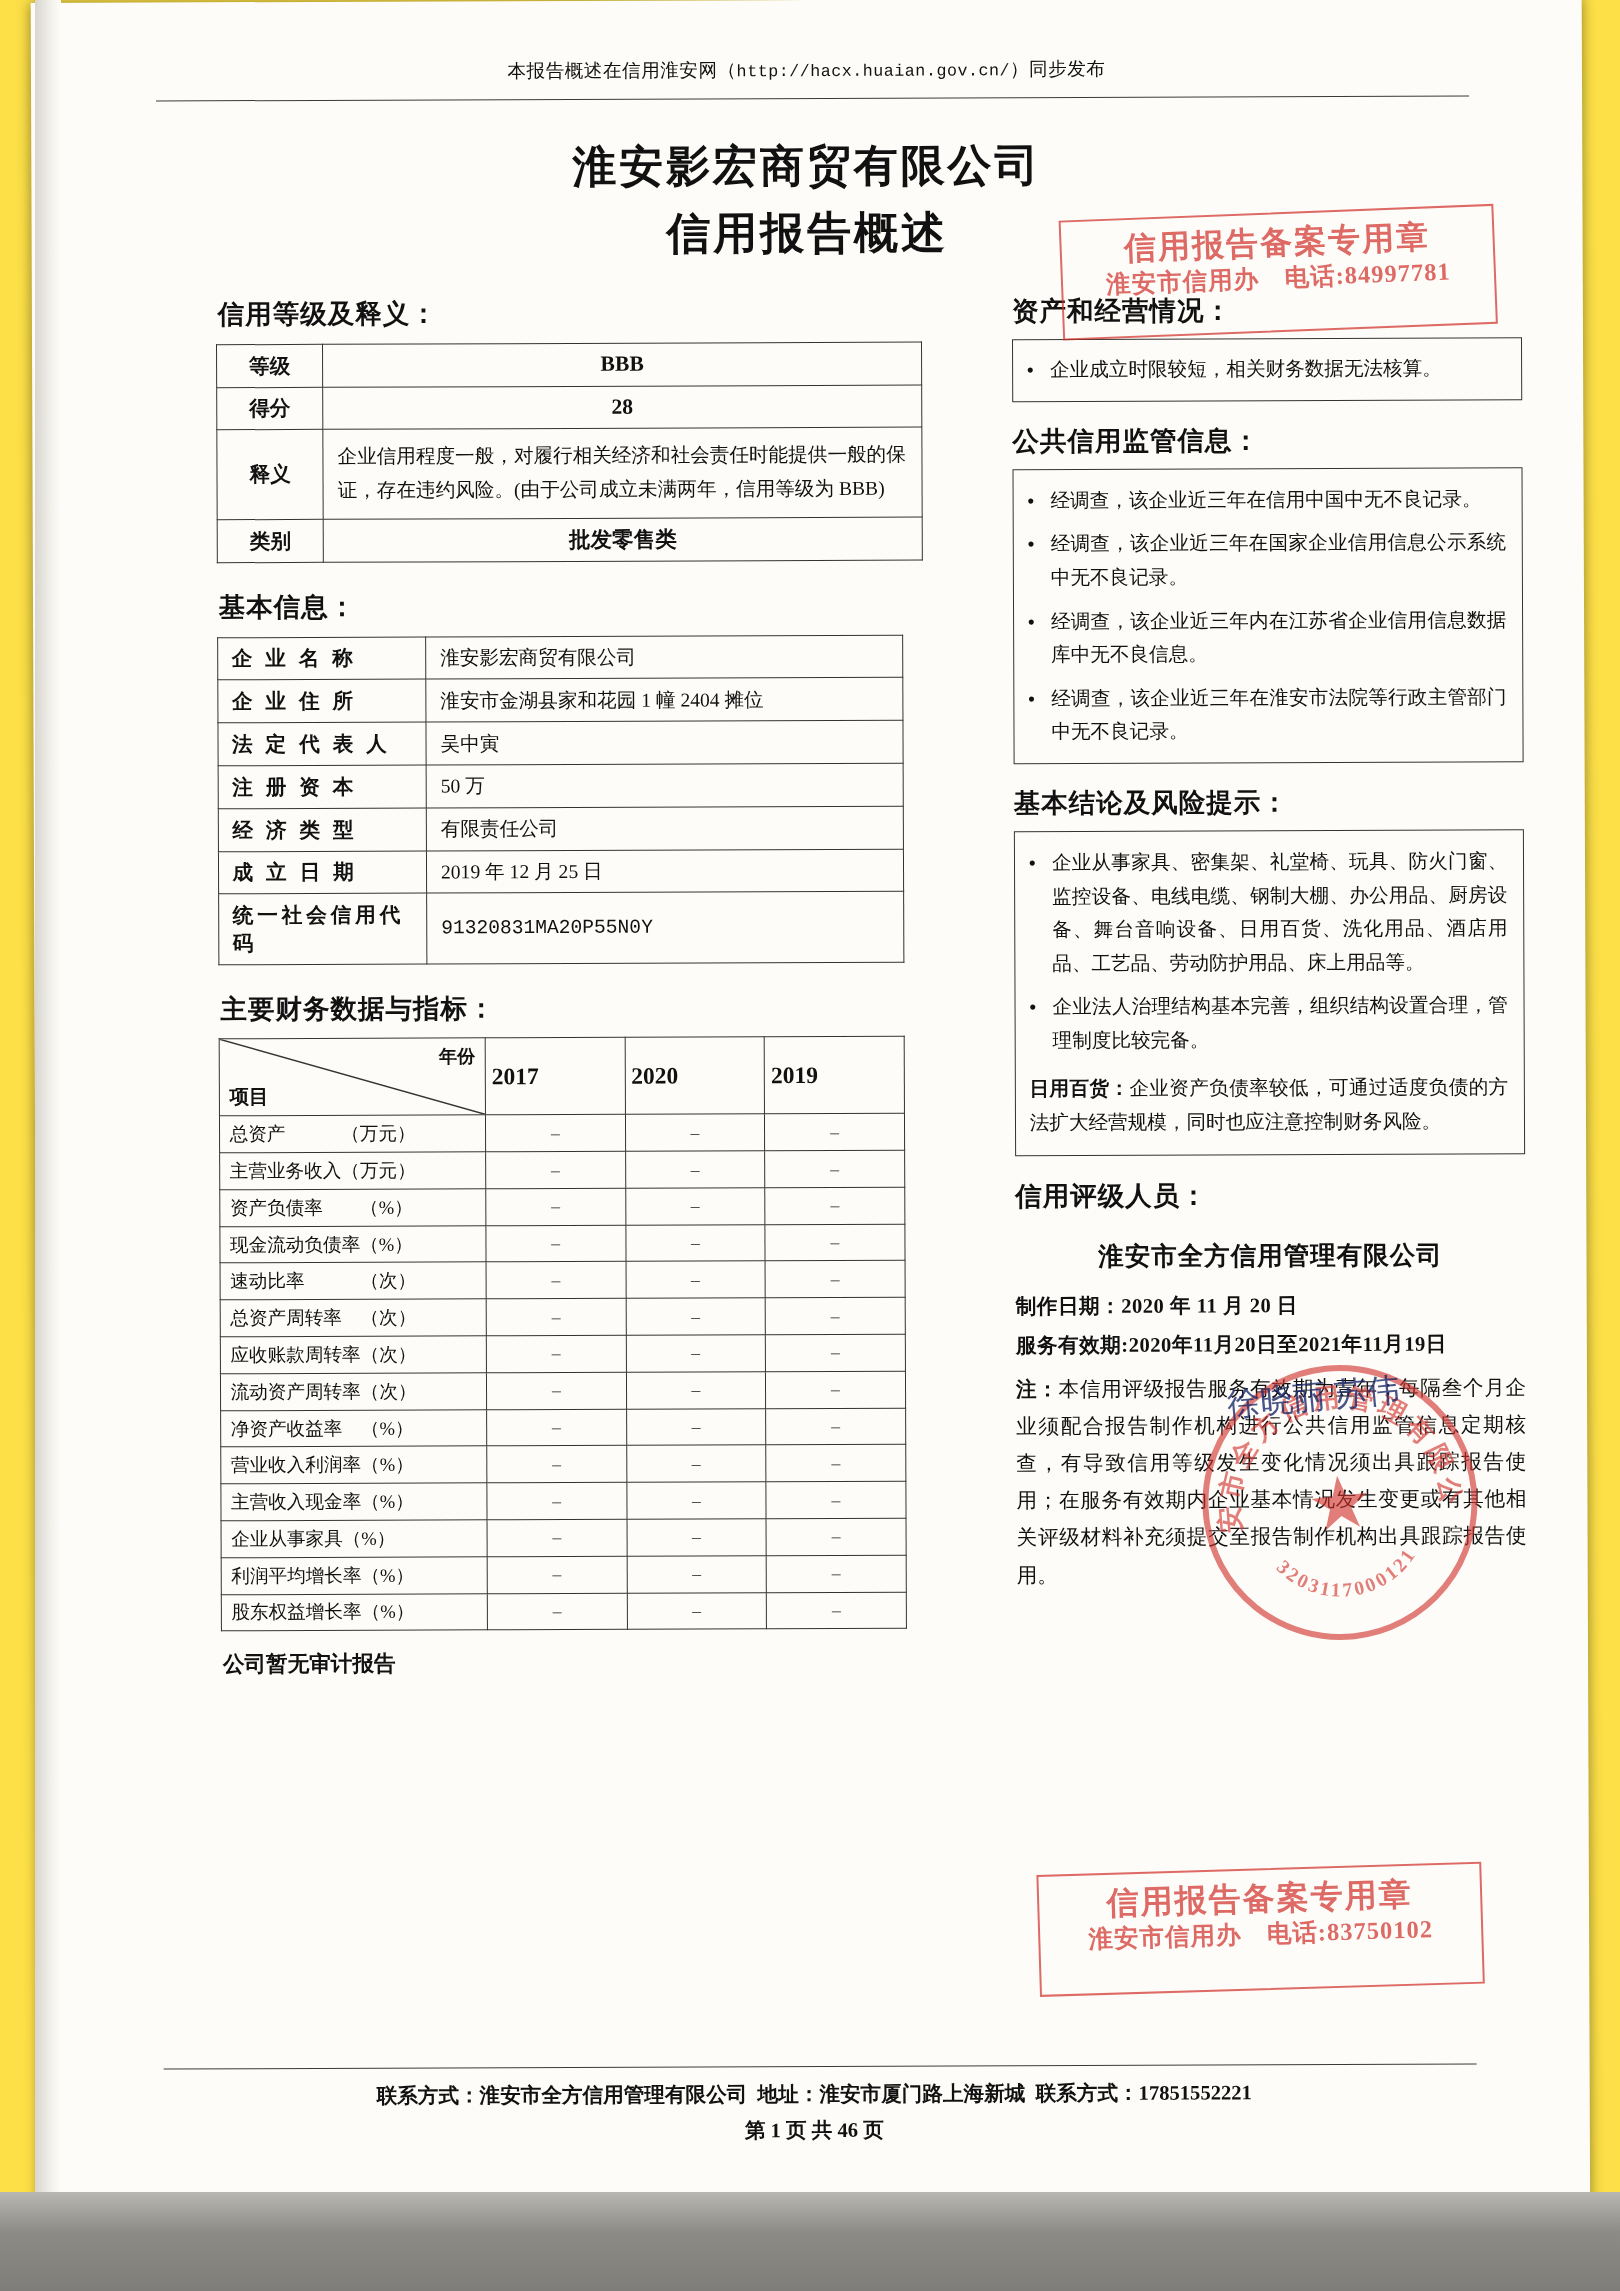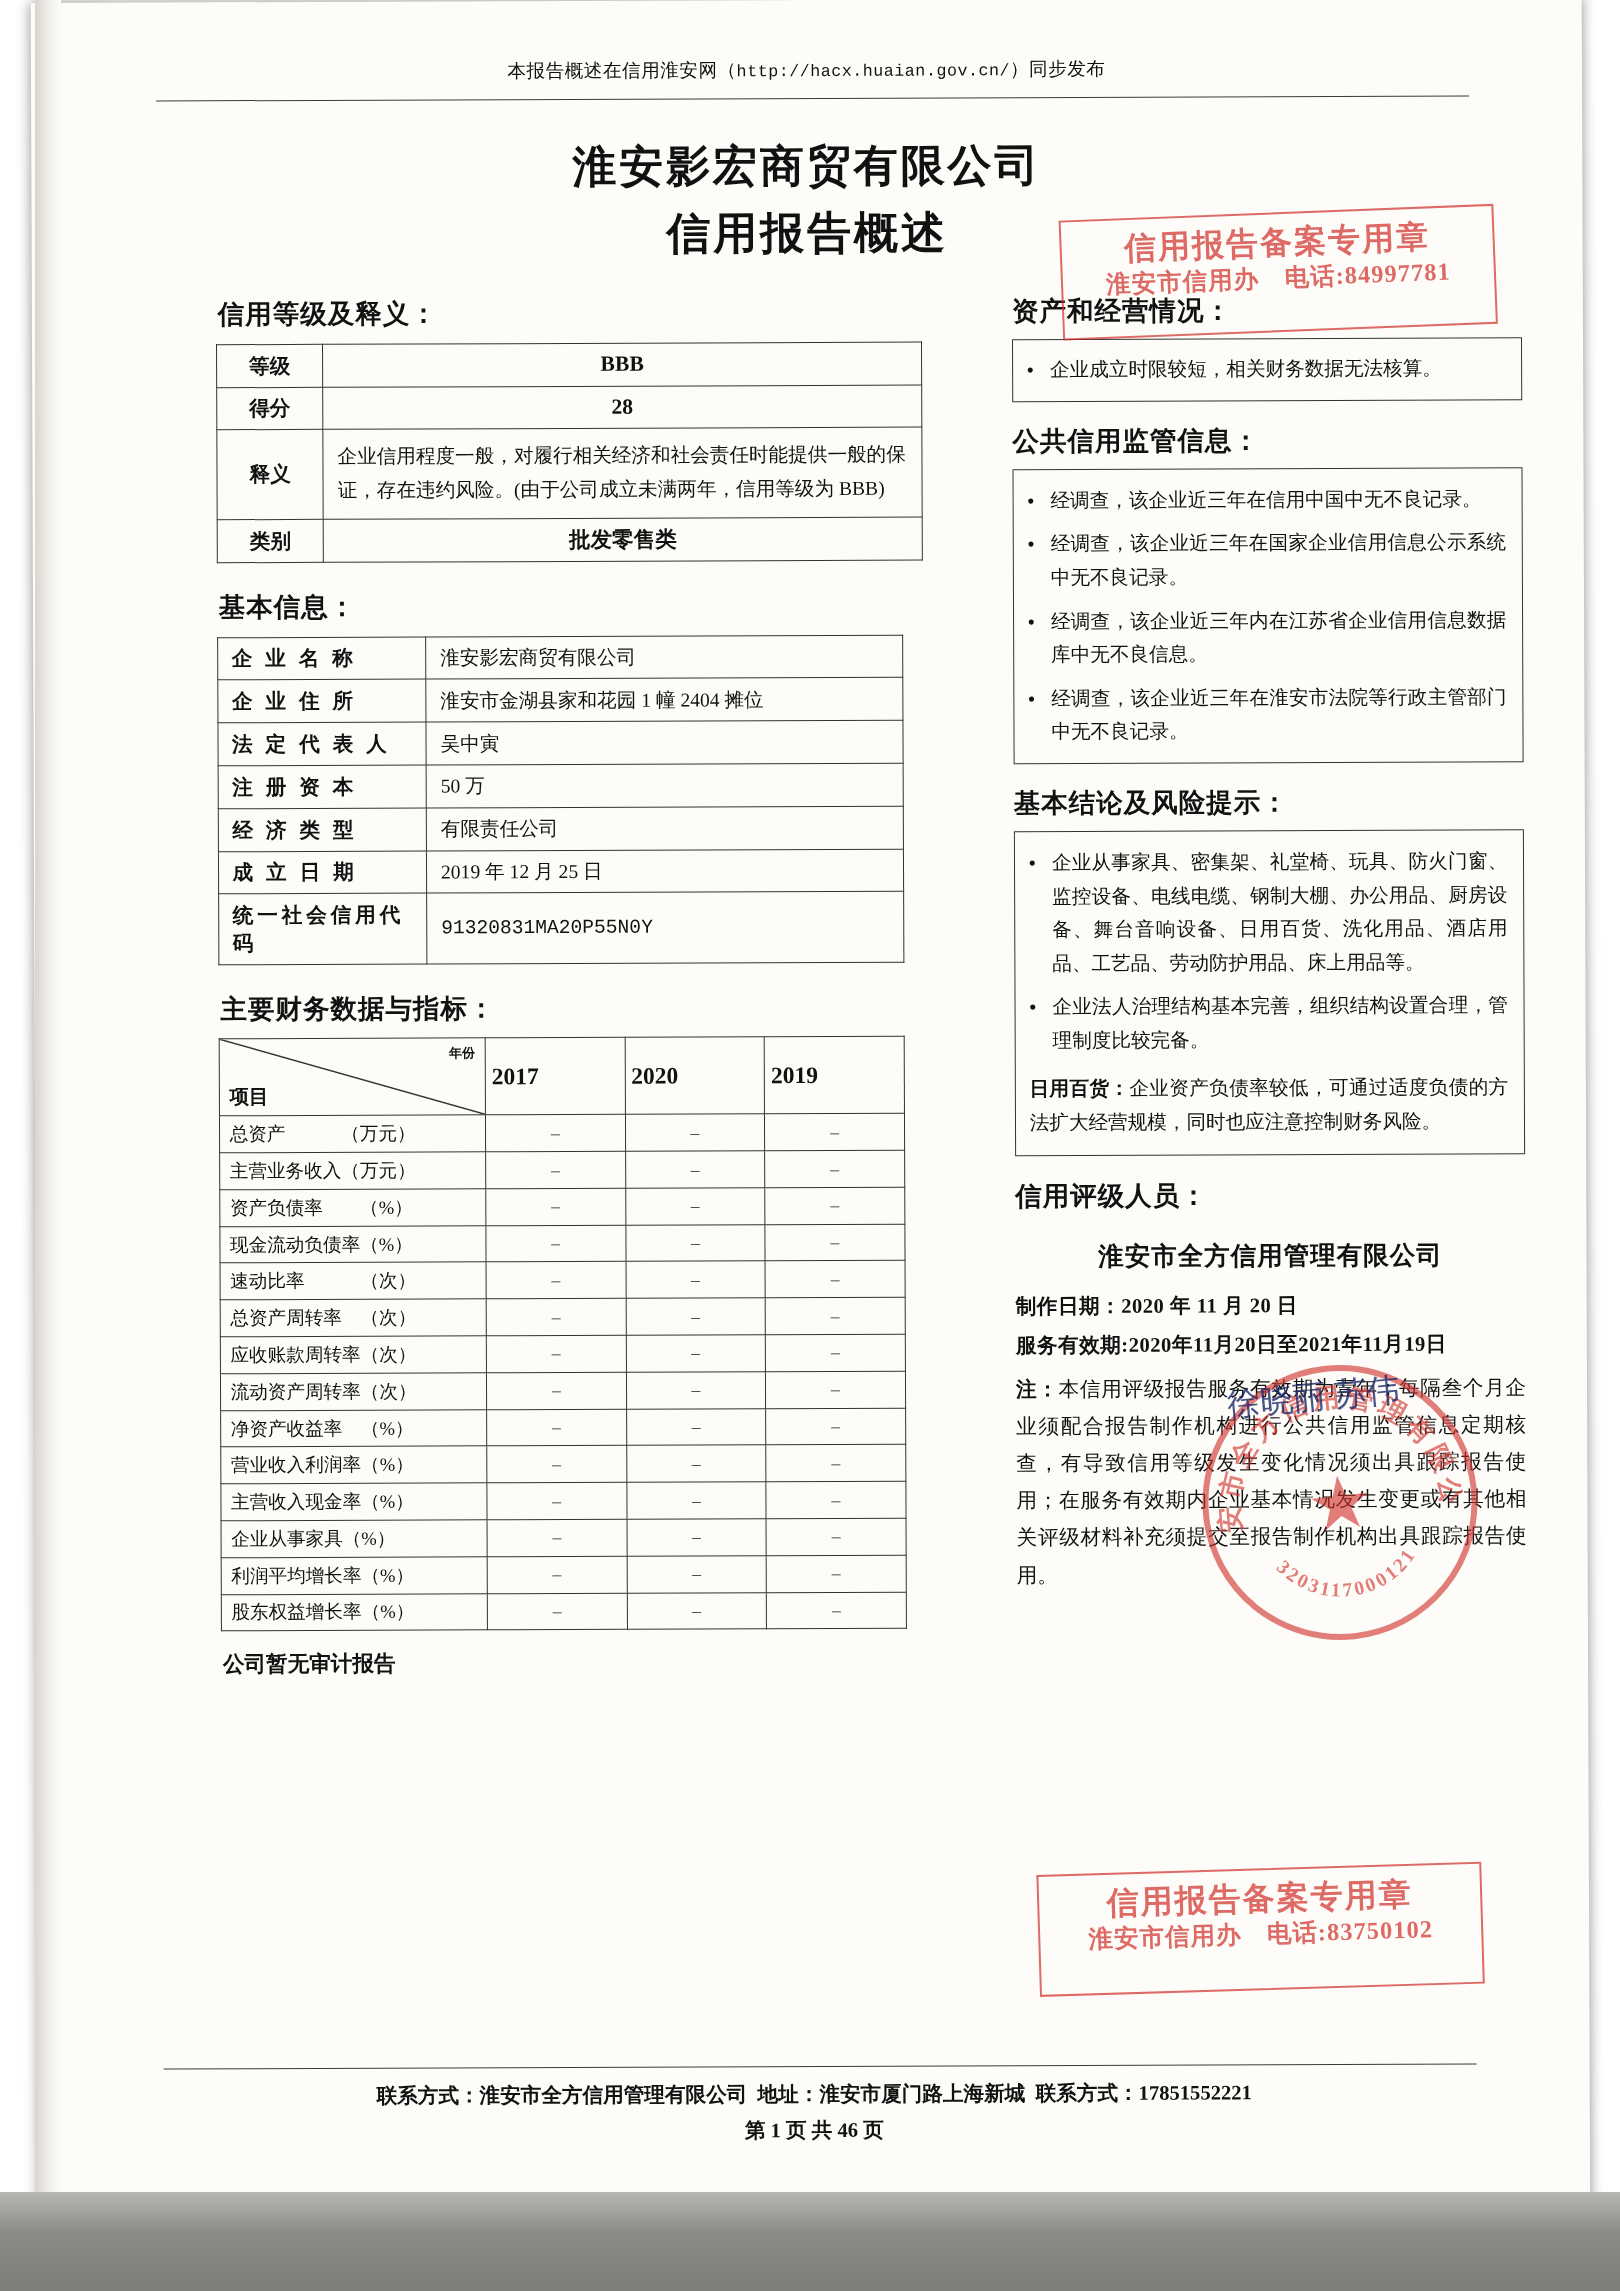--- a/index.html
+++ b/index.html
@@ -8,21 +8,21 @@
     background: #8e8e8e;
   }
   body {
     font-family: "Liberation Sans", sans-serif;
   }
   .page {
     position: relative;
     width: 1620px;
     height: 2292px;
     overflow: hidden;
-    background: #ffffff;
+    background: #fde047;
   }
   
   .paper {
     position: absolute;
     left: 35px;
     top: 0px;
     width: 1551px;
     height: 2245px;
     background: #fdfcf8;
     box-shadow: 0 0 13.7px rgba(0,0,0,.45);
@@ -129,21 +129,21 @@
   .t-fin { width: 686px; margin-left: 7.8px; margin-top: 3.9px; font-size: 17.6px;}
   .t-fin td { border: 1px solid #333; padding: 4.9px 5.9px; }
   .t-fin td.item { width: 263px; font-size: 18.6px; padding-left: 9.8px; }
   .t-fin td.num { text-align: center; width: 133px; }
   .t-fin td.yhead { text-align: left; font-weight: bold; font-size: 23.5px; font-family:"Liberation Serif",serif;}
   .corner {
     position: relative;
     height: 76px;
     padding: 0 !important;
   }
-  .corner .yr { position: absolute; right: 9.8px; top: 5.9px; font-weight: bold; font-size: 13px;}
+  .corner .yr { position: absolute; right: 9.8px; top: 5.9px; font-weight: bold; font-size: 18px;}
   .corner .it { position: absolute; left: 9.8px; bottom: 4.9px; font-weight: bold; font-size: 19.6px;}
   .corner .slash {
     position: absolute; left: 0; top: 0; width: 100%; height: 100%;
   }
   .note-audit {
     margin-left: 9.8px;
     margin-top: 17.6px;
     font-family: "Liberation Serif", serif;
     font-weight: bold;
     font-size: 21.6px;

